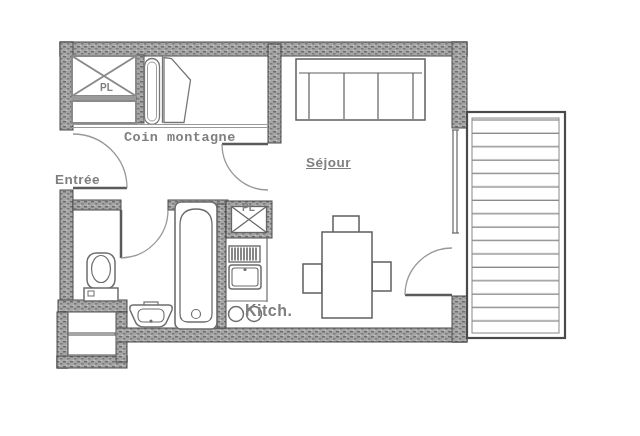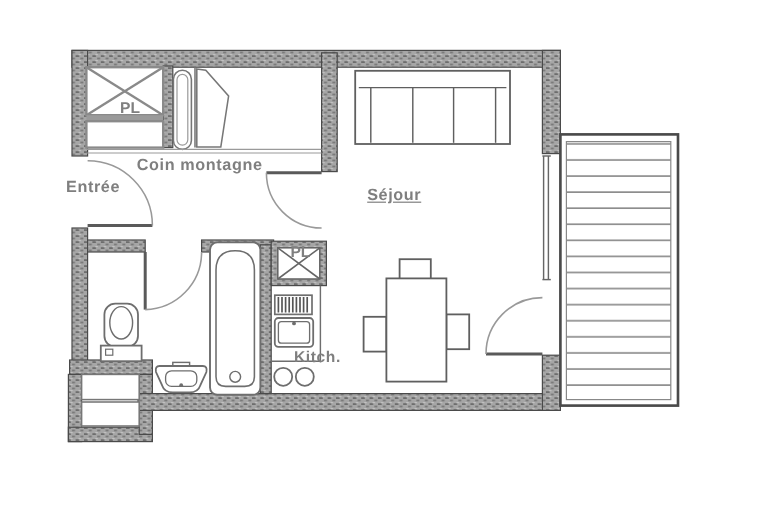--- a/index.html
+++ b/index.html
@@ -6,21 +6,21 @@
   #stage{
     position:relative;width:640px;height:436px;background:#ffffff;overflow:hidden;
     font-family:"Liberation Sans", sans-serif;
   }
   #plan-svg{position:absolute;left:0;top:0;}
   .lbl{
     position:absolute;color:#7f7f7f;font-weight:bold;white-space:nowrap;
     font-family:"Liberation Sans", sans-serif;letter-spacing:0.5px;
   }
   .lbl-room{font-size:13.5px;}
-  .lbl-small{font-size:13px;letter-spacing:0px;}
+  .lbl-small{font-size:10px;letter-spacing:0px;}
 </style>
 </head>
 <body>
 
 <div id="stage">
 
   <svg id="plan-svg" width="640" height="436" viewBox="0 0 640 436">
     <defs>
       <pattern id="wh" width="7" height="5" patternUnits="userSpaceOnUse">
         <rect width="7" height="5" fill="#a6a6a6"></rect>
@@ -157,20 +157,20 @@
       <rect x="372" y="262" width="19" height="29"></rect>
       <rect x="322" y="232" width="50" height="86"></rect>
     </g>
 
     <g>
       <rect x="467" y="112" width="98" height="226" fill="#ffffff" stroke="#4a4a4a" stroke-width="2.2"></rect>
       <rect x="472" y="118" width="87" height="215" fill="url(#deck)" stroke="#888888" stroke-width="1"></rect>
     </g>
   </svg>
 
-  <div class="lbl lbl-room" style="left:55px;top:148px;">Entrée</div>
-  <div class="lbl lbl-room" style="left:114px;top:130px;">Coin montagne</div>
+  <div class="lbl lbl-room" style="left:55px;top:172px;">Entrée</div>
+  <div class="lbl lbl-room" style="left:124px;top:130px;font-family:Liberation Mono, monospace;">Coin montagne</div>
   <div class="lbl lbl-room" style="left:306px;top:155px;text-decoration:underline;">Séjour</div>
-  <div class="lbl lbl-room" style="left:245px;top:290px;font-size:13px;">Kitch.</div>
+  <div class="lbl lbl-room" style="left:245px;top:302px;font-size:16px;">Kitch.</div>
   <div class="lbl lbl-small" style="left:100px;top:82px;">PL</div>
   <div class="lbl lbl-small" style="left:242px;top:202px;">PL</div>
 
 </div>
 
 </body></html>

